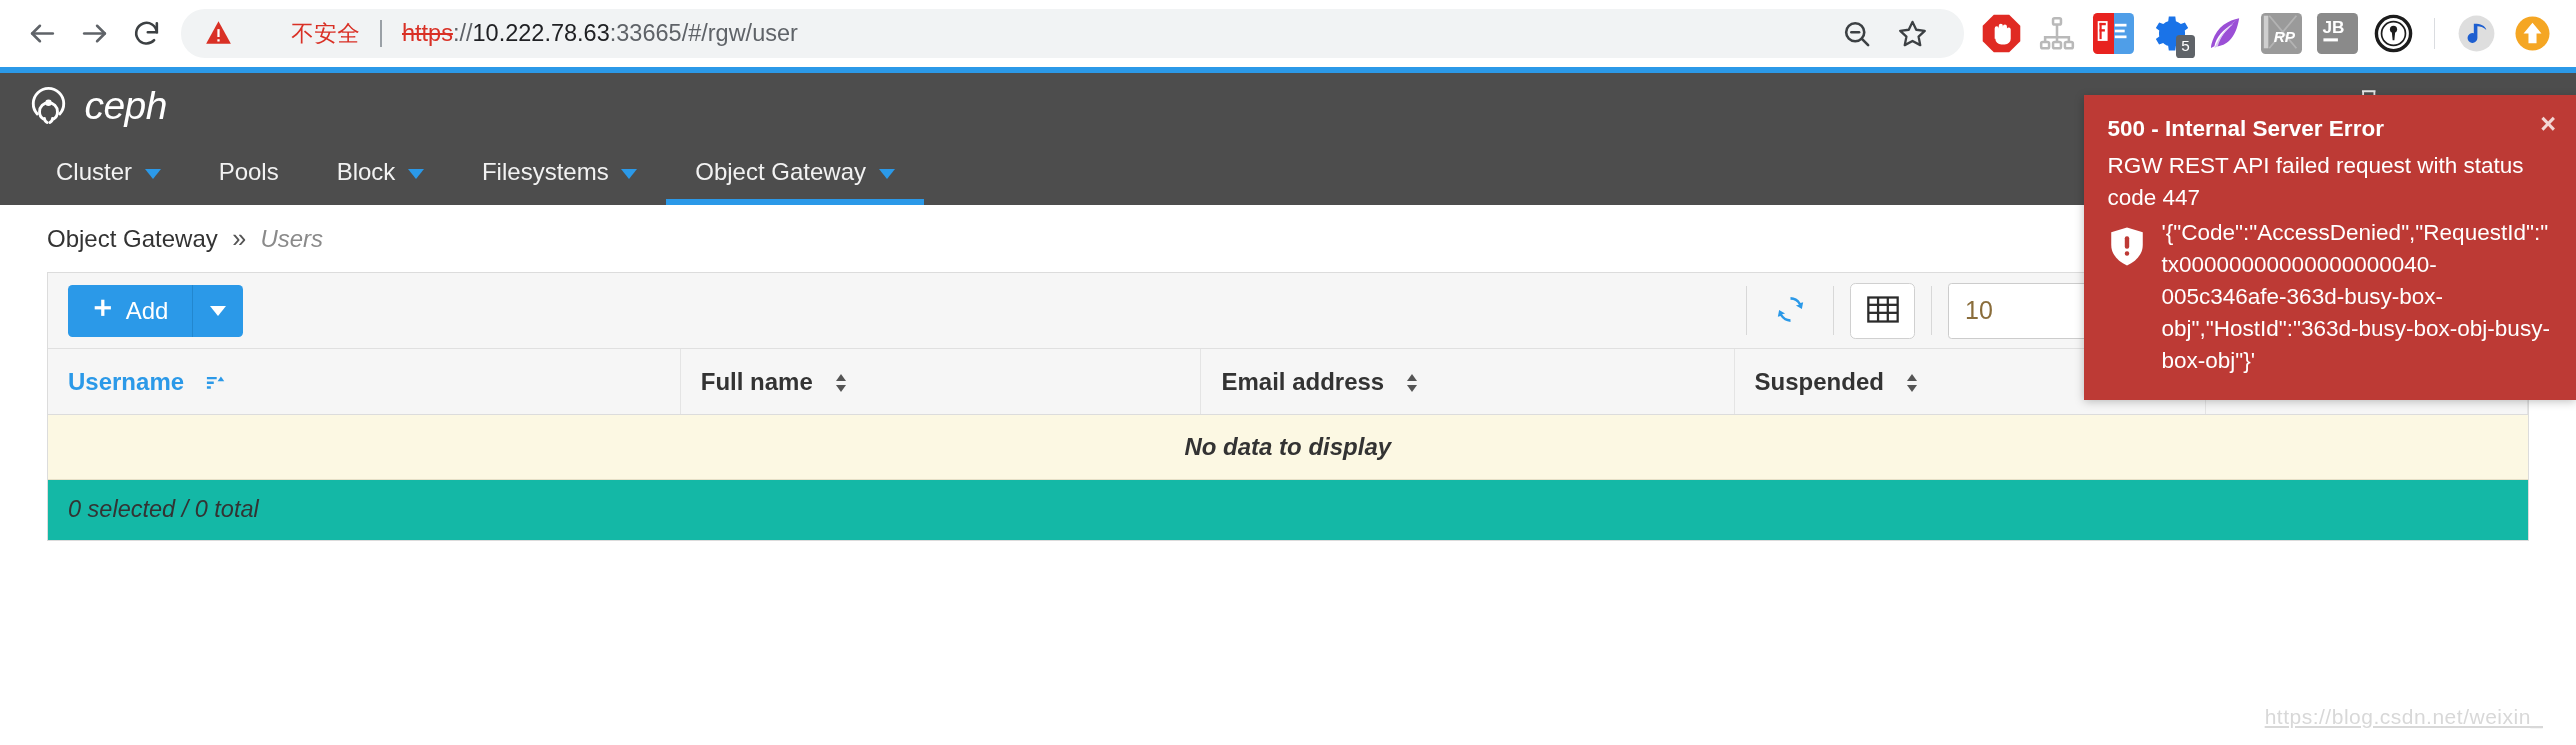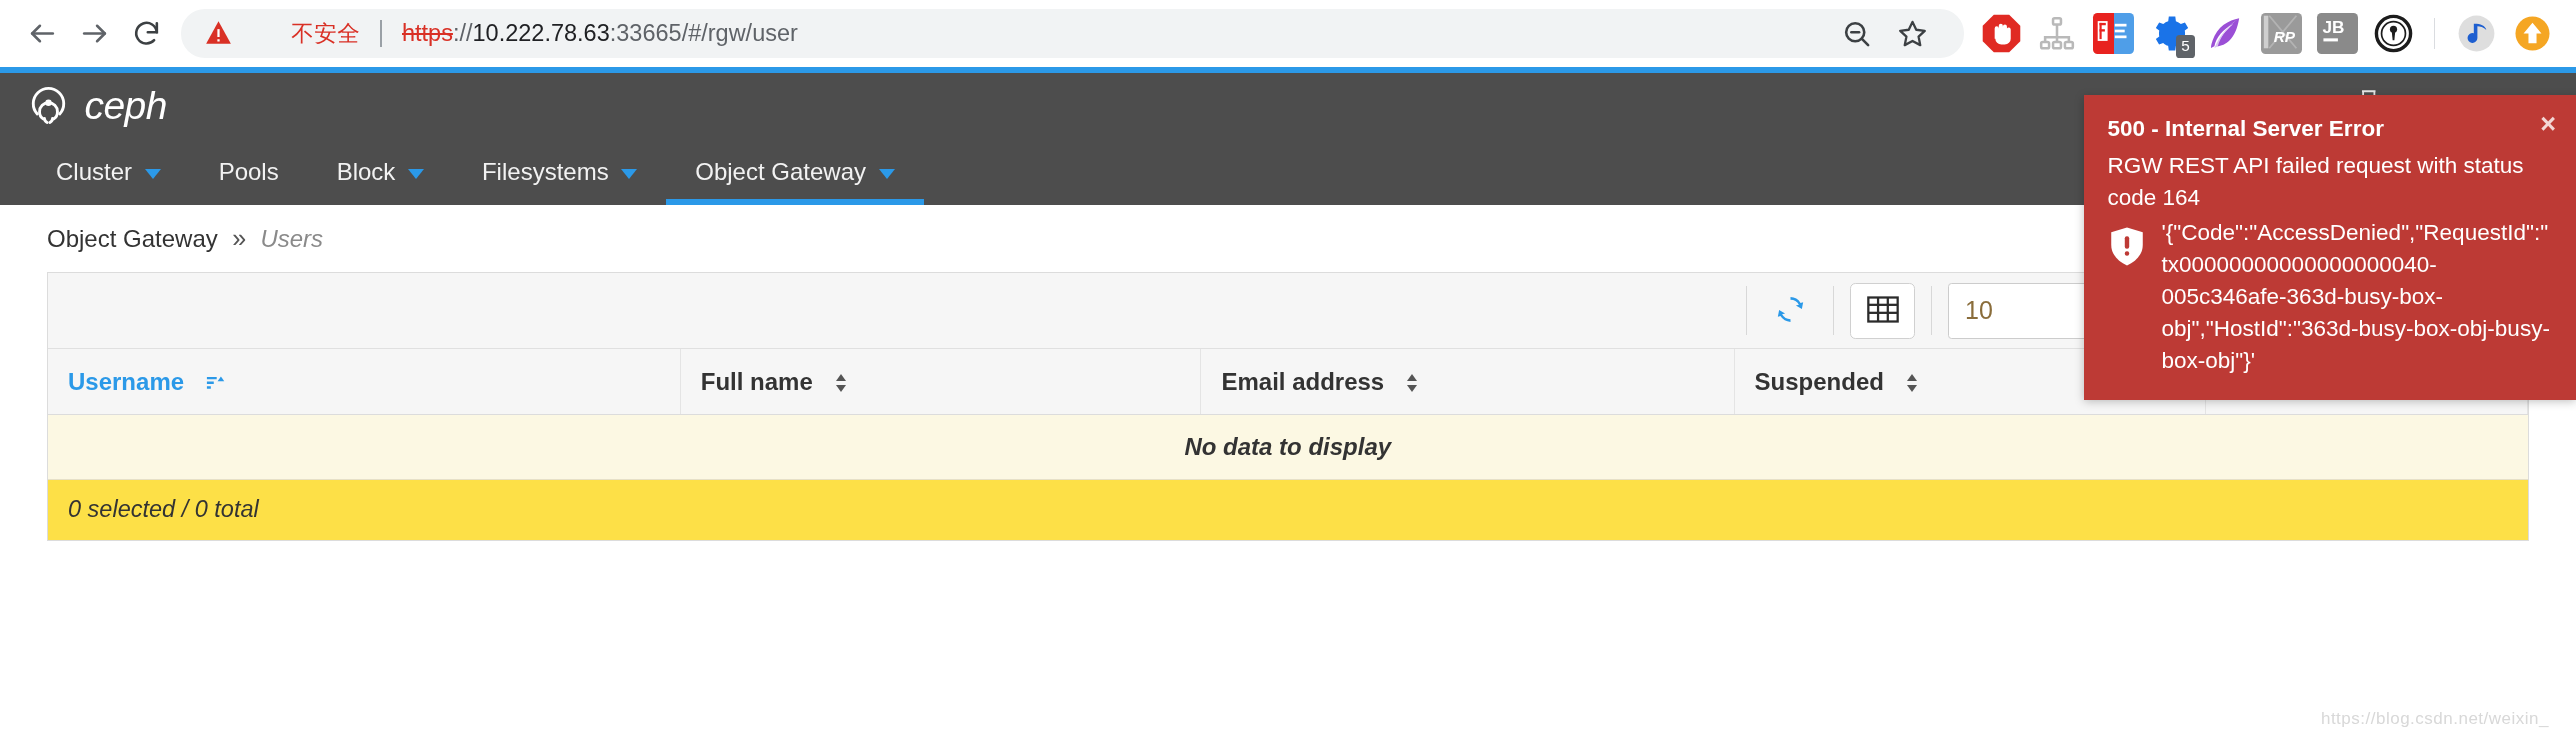--- a/index.html
+++ b/index.html
@@ -178,21 +178,21 @@
   table#user-table th.sorted { color:#2b99e8; }
   .sort-ico { display:inline-flex; margin-left:12.6px; vertical-align:middle; }
   .empty-row td {
     background:#fcf8e3; color:#333; font-style:italic; font-weight:bold;
     text-align:center; font-size:24px; padding:18px; height:63px;
     border-bottom:0.9px solid #e6e0c8;
   }
   #table-footer {
     font-size:23.5px; color:#333; font-style:italic;
     padding:14.4px 20px; height:60px; display:flex; align-items:center;
-    background:#fde047;
+    background:#14b8a6;
   }
 
   
   #error-toast {
     position:absolute; top:95px; right:0; width:492px;
     background:#bd3a35; color:#ffffff;
     padding:20px 23.5px 23.5px 23.5px;
     z-index:50;
     box-shadow:0 1.8px 9px rgba(0,0,0,.25);
   }
@@ -202,22 +202,22 @@
   #toast-close {
     position:absolute; top:16px; right:20px;
     font-size:27px; line-height:1; color:#f3d6d5; cursor:pointer; font-weight:bold;
   }
   #toast-msg { font-size:22.5px; line-height:1.4; }
   #toast-body { display:flex; gap:16px; margin-top:3.6px; }
   #toast-shield { flex:0 0 auto; padding-top:9px; }
   #toast-detail { font-size:22.5px; line-height:1.42; word-break:break-word; }
 
   #watermark {
-    position:absolute; right:27px; bottom:16px;
-    font-size:17px; color:#d8d8d8; letter-spacing:0.5px;
+    position:absolute; right:33px; bottom:16px;
+    font-size:21px; color:#d8d8d8; letter-spacing:0.5px;text-decoration:underline;
   }
 </style>
 </head>
 <body>
 
 <div id="browser-chrome">
 
   <div class="nav-btn">
     <span>
       <svg width="31" height="31" viewBox="0 0 24 24" fill="none" stroke="#5f6368" stroke-width="2" stroke-linecap="round" stroke-linejoin="round">
@@ -433,20 +433,34 @@
   <div id="breadcrumb">
     <span>Object Gateway</span>
     <span class="crumb-sep">»</span>
     <span class="crumb-current">Users</span>
   </div>
 
   <div id="panel">
 
     <div id="table-toolbar">
 
+      <div id="btn-add-group">
+        <button id="btn-add">
+          <span>
+            <svg width="21.6" height="21.6" viewBox="0 0 24 24" fill="#ffffff">
+              <rect x="10.2" y="3" width="3.6" height="18"></rect>
+                <rect x="3" y="10.2" width="18" height="3.6"></rect>
+            </svg>
+          </span>
+          <span>Add</span>
+        </button>
+        <button id="btn-add-caret">
+          <span class="caret-white"></span>
+        </button>
+      </div>
 
       <div id="toolbar-right">
         <div class="tb-sep"></div>
 
         <div id="btn-refresh">
           <span>
             <svg width="31" height="31" viewBox="0 0 24 24" fill="#2b99e8">
               <path d="M12 4.5a7.5 7.5 0 0 1 6.5 3.8l-2.3.6 4.6 2.7 1-5.2-2 .5A9.6 9.6 0 0 0 12 2.4z"></path>
               <path d="M12 19.5a7.5 7.5 0 0 1-6.5-3.8l2.3-.6L3.2 12.4l-1 5.2 2-.5A9.6 9.6 0 0 0 12 21.6z"></path>
             </svg>
@@ -550,21 +564,21 @@
     </table>
 
     <div id="table-footer">0 selected / 0 total</div>
 
   </div>
 </div>
 
 <div id="error-toast">
   <div id="toast-close">×</div>
   <div id="toast-title">500 - Internal Server Error</div>
-  <div id="toast-msg">RGW REST API failed request with status code 164</div>
+  <div id="toast-msg">RGW REST API failed request with status code 447</div>
   <div id="toast-body">
     <div id="toast-shield">
       <svg width="38" height="41" viewBox="0 0 24 26" fill="#ffffff">
         <path d="M12 1 L22 4 v8 c0 6-4.4 10.6-10 13C6.4 22.6 2 18 2 12V4z"></path>
         <rect x="10.6" y="6.5" width="2.8" height="8" rx="1.3" fill="#bd3a35"></rect>
         <rect x="10.6" y="16" width="2.8" height="2.9" rx="1.3" fill="#bd3a35"></rect>
       </svg>
     </div>
     <div id="toast-detail">'{"Code":"AccessDenied","RequestId":"tx00000000000000000040-005c346afe-363d-busy-box-obj","HostId":"363d-busy-box-obj-busy-box-obj"}'</div>
   </div>

